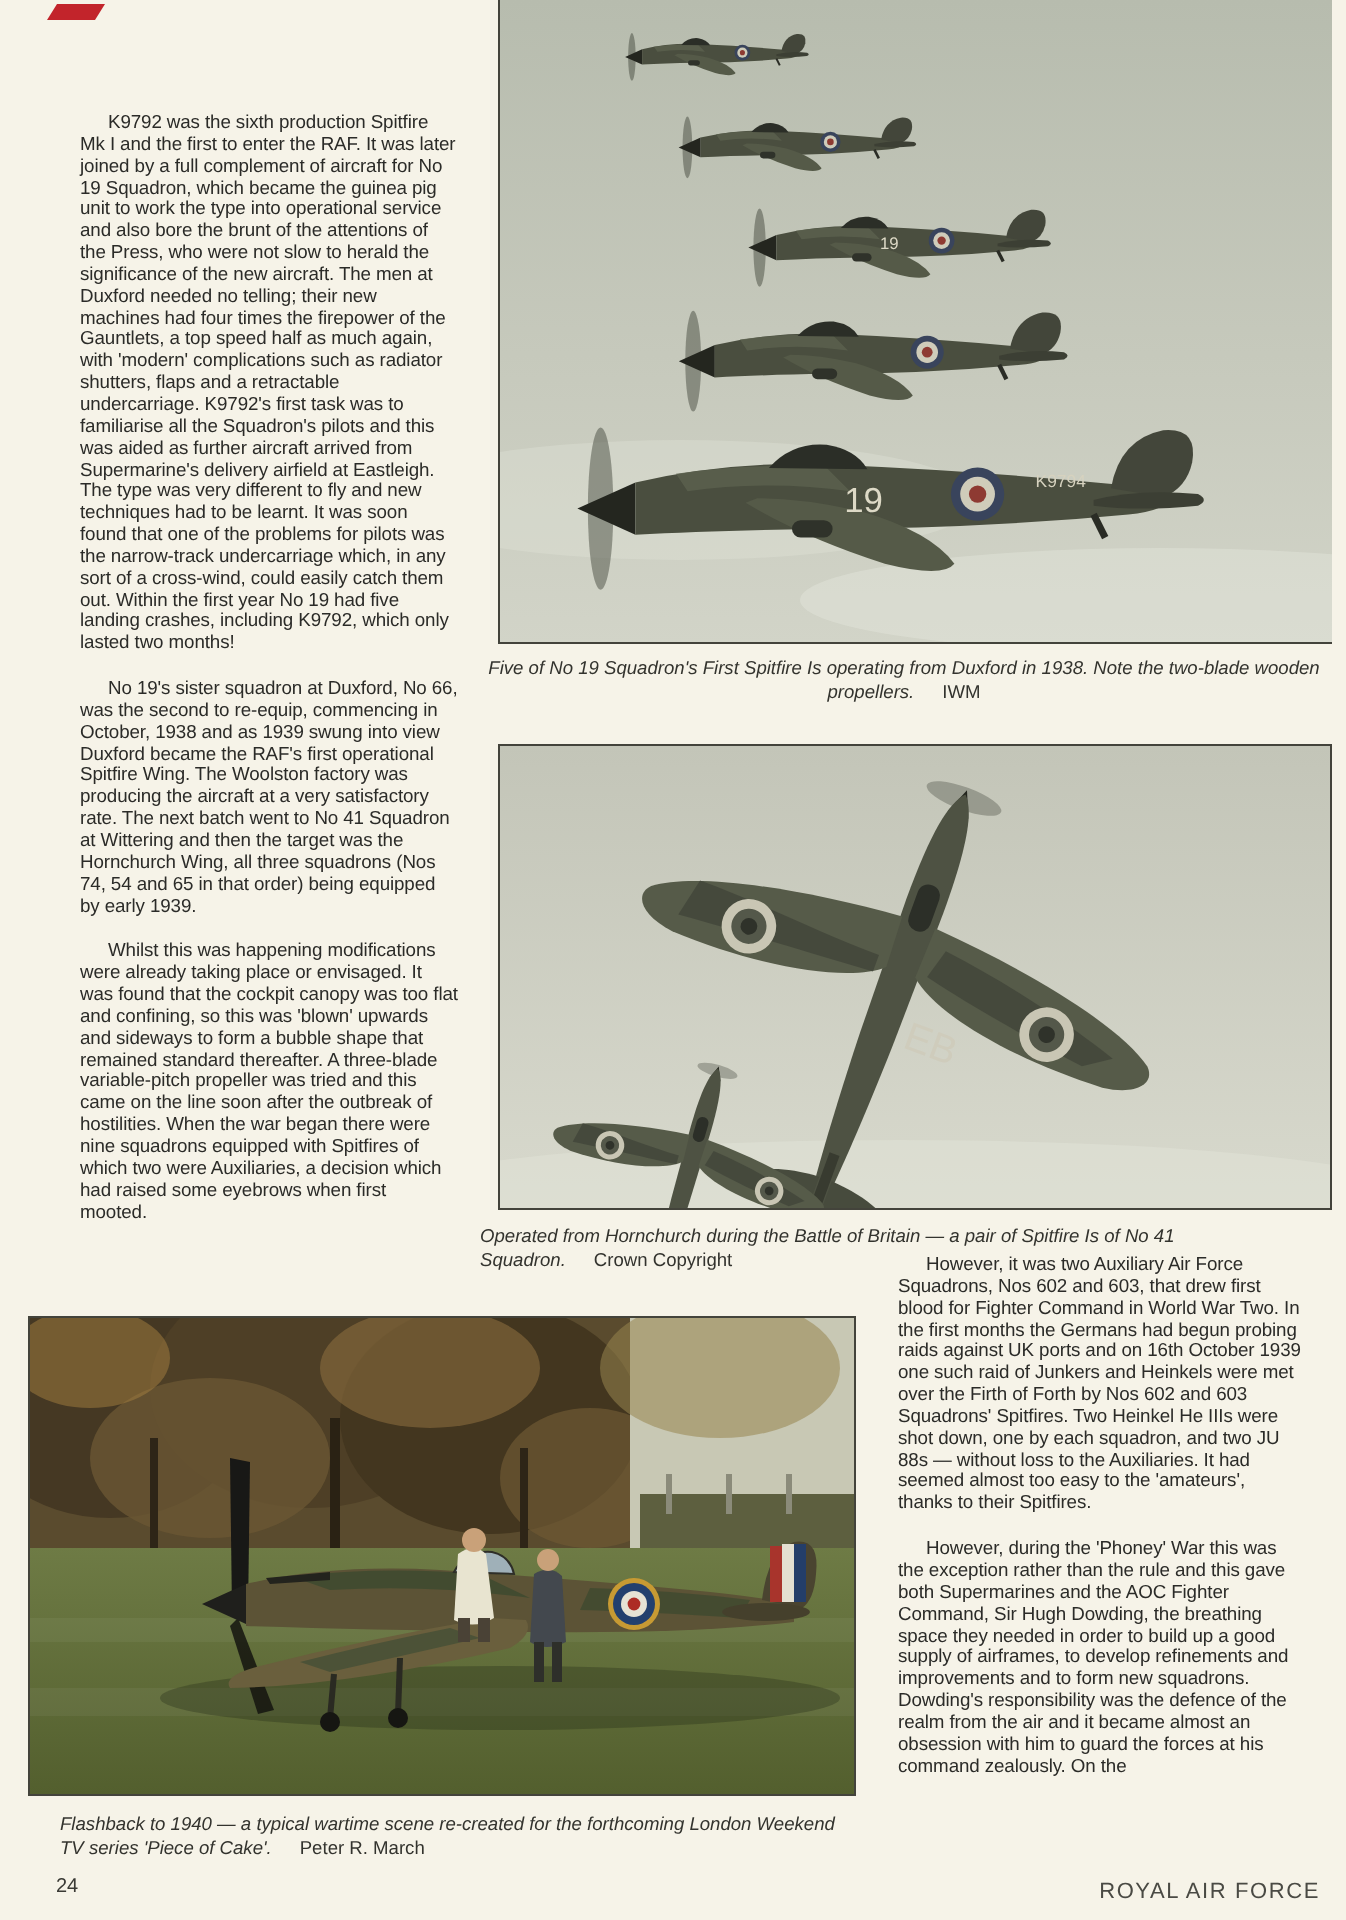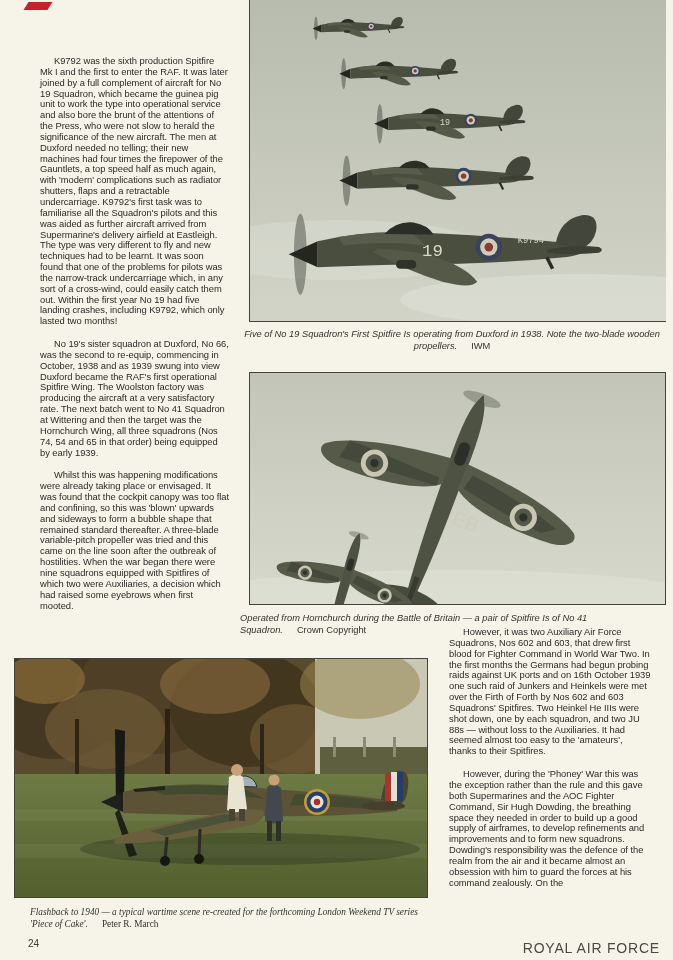--- a/index.html
+++ b/index.html
@@ -10,31 +10,31 @@
   }
   .corner{position:absolute;top:2px;width:24px;height:8px;background:#c2242b;}
   .corner.left{left:26px;transform:skewX(-32deg);}
   .corner.right{right:20px;transform:skewX(32deg);}
   .col{position:absolute;font-size:9.4px;line-height:10.85px;letter-spacing:-0.05px;text-align:left;}
   .col p{margin:12px;text-indent:14px;}
   .col-left{left:28px;top:44px;width:213px;}
   .col-right{left:437px;top:615px;width:226px;}
   .photo{position:absolute;border:1px solid #43433b;box-sizing:border-box;background:#c4c7ba;overflow:hidden;margin:0;}
   .photo svg{display:block;}
-  .photo1{left:249px;top:0;width:417px;height:322px;border-top:none;border-right:none;font-family:Liberation Mono, monospace;}
+  .photo1{left:249px;top:0;width:417px;height:322px;border-top:none;border-right:none;}
   .photo2{left:249px;top:372px;width:417px;height:233px;}
   .photo3{left:14px;top:658px;width:414px;height:240px;}
   .caption{position:absolute;font-size:9.3px;line-height:12px;color:#33332e;}
   .caption .cap-text{font-style:italic;}
   .caption .credit{font-style:normal;margin-left:14px;}
   .caption1{left:240px;top:328px;width:424px;text-align:center;}
   .caption2{left:240px;top:612px;width:424px;}
-  .caption3{left:30px;top:906px;width:400px;font-family:Liberation Serif, serif;}
+  .caption3{left:30px;top:906px;width:400px;}
   .page-number{position:absolute;left:28px;top:938px;font-size:10px;color:#3a3a35;text-align:center;}
-  .journal-title{position:absolute;right:13px;top:940px;font-size:14px;letter-spacing:0.8px;color:#4a4a44;}
+  .journal-title{position:absolute;right:13px;top:940px;font-size:11px;letter-spacing:0.8px;color:#4a4a44;}
 </style>
 </head>
 <body>
 
 <div class="page">
 
   <div class="corner left"></div>
   <div class="corner right"></div>
 
   <section class="col col-left">

